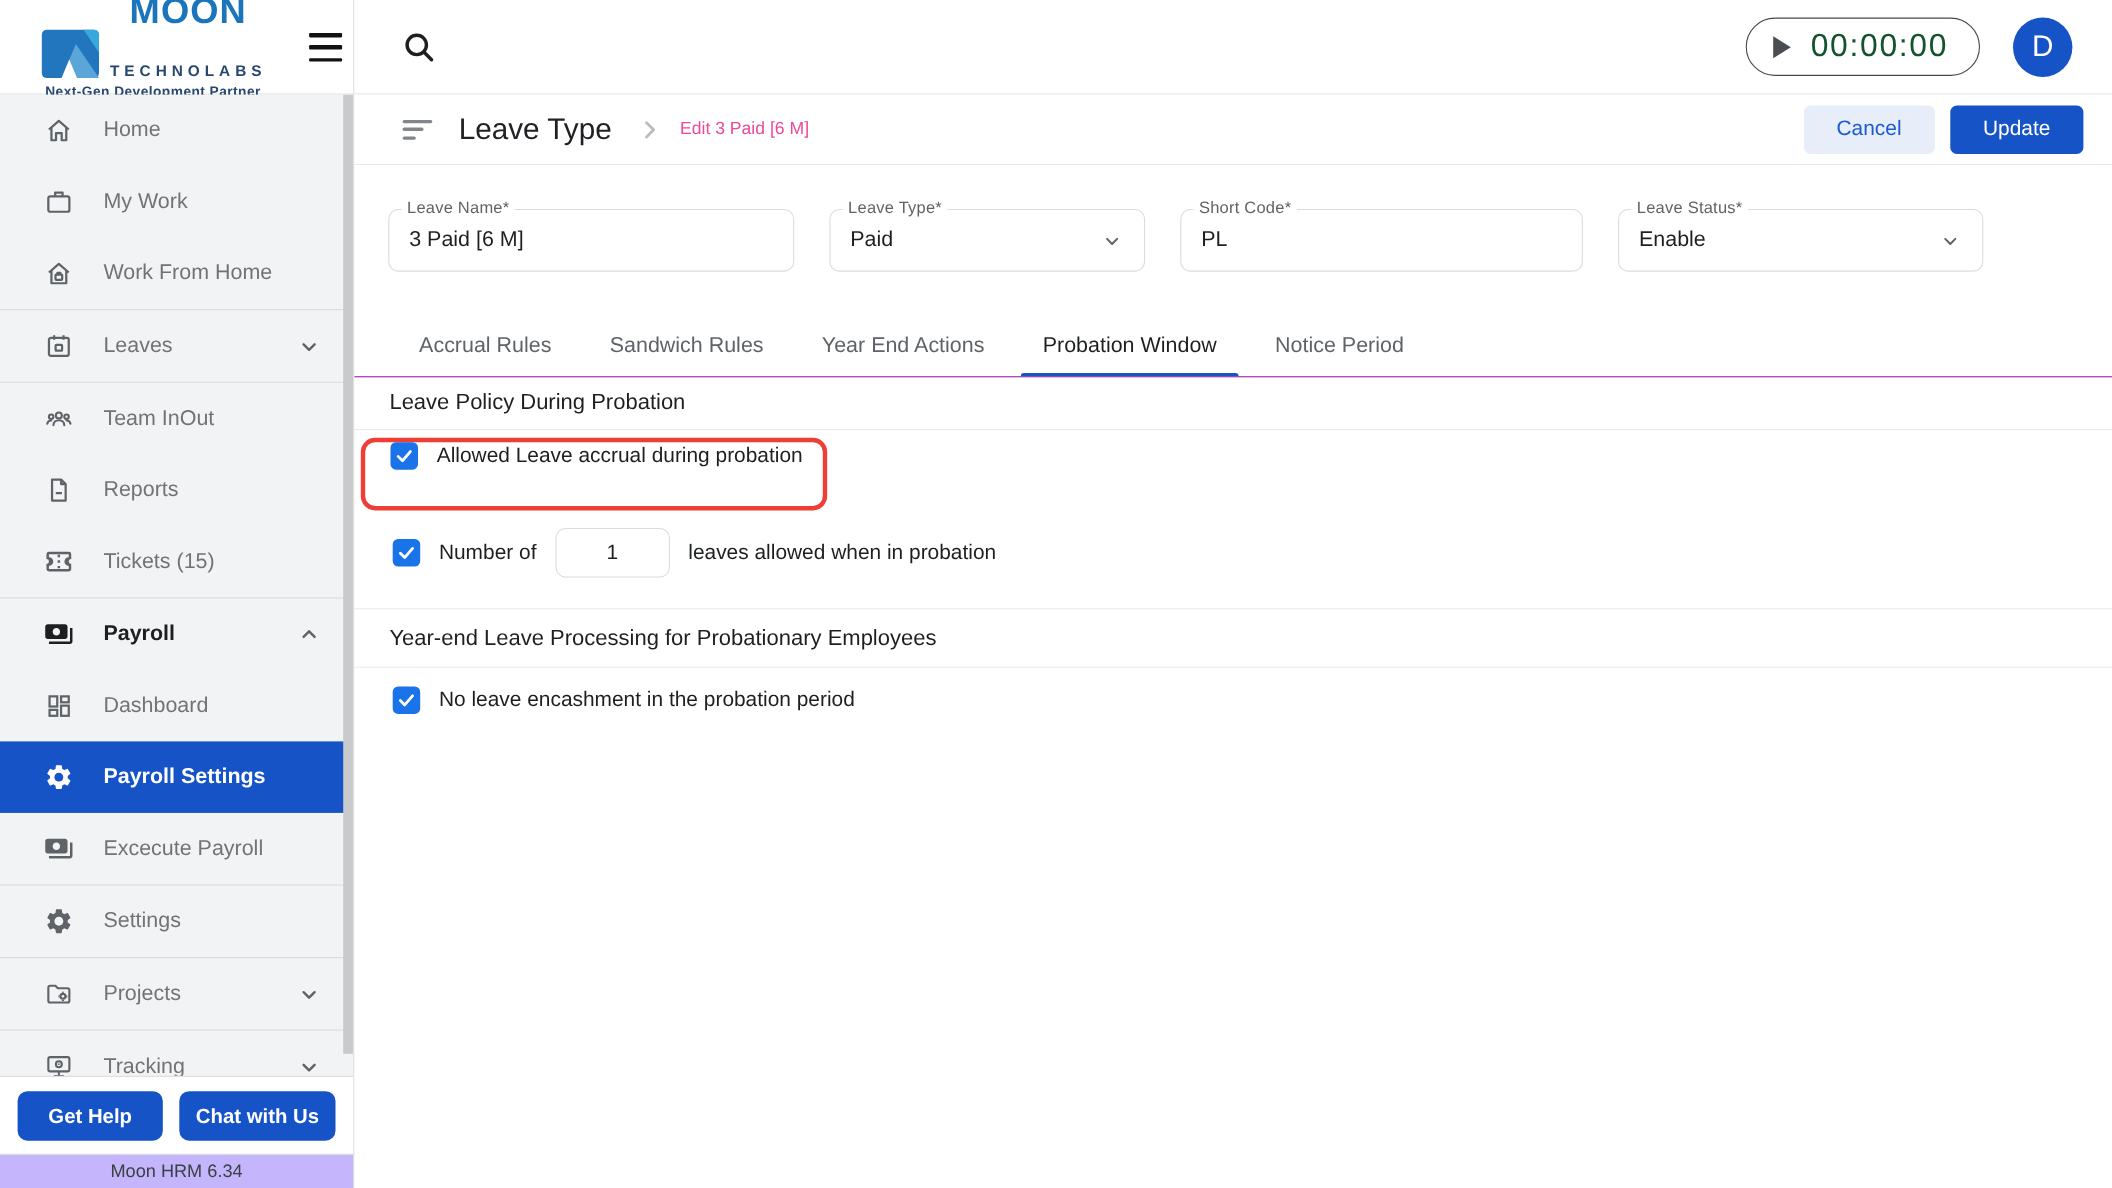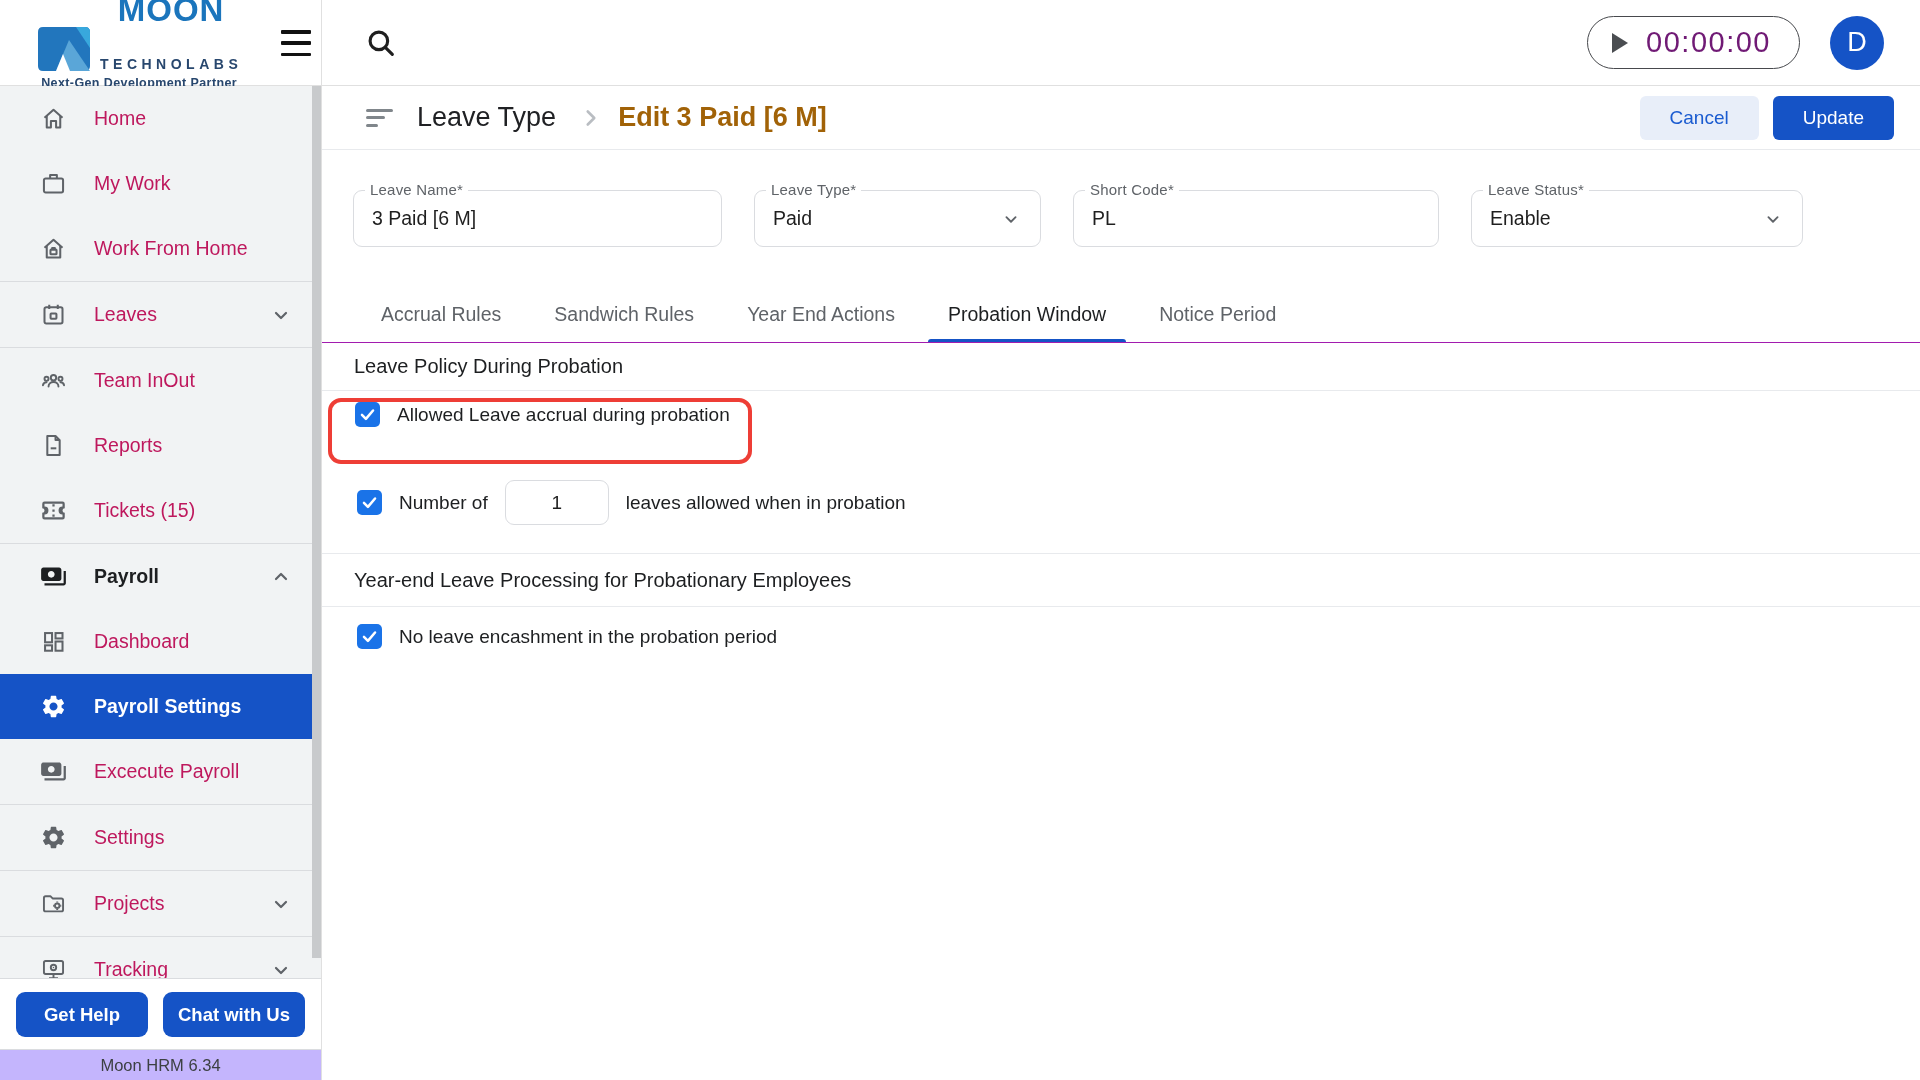--- a/index.html
+++ b/index.html
@@ -20,34 +20,34 @@
   .hamburger { position:absolute; right:10px; top:30px; width:30px; height:26px;
     display:flex; flex-direction:column; justify-content:space-between; cursor:pointer; }
   .hamburger span { display:block; height:3.5px; background:#111; border-radius:1px; }
   .topbar-main { flex:1; display:flex; align-items:center; padding:0 36px 0 42px; }
   .search-btn { width:34px; height:34px; color:#1f1f1f; cursor:pointer; }
   .topbar-right { margin-left:auto; display:flex; align-items:center; gap:30px; }
   .timer-pill { display:flex; align-items:center; gap:18px; border:1.5px solid #47494d;
     border-radius:40px; padding:9px 28px 9px 24px; background:#fff; }
   .play-icon { width:0; height:0; border-left:16px solid #4a4d51;
     border-top:10px solid transparent; border-bottom:10px solid transparent; }
-  .timer-text { font-size:29px; color:#701a75; letter-spacing:1.5px; }
+  .timer-text { font-size:29px; color:#14532d; letter-spacing:1.5px; }
   .avatar { width:54px; height:54px; border-radius:50%; background:#1553c6; color:#fff;
     display:flex; align-items:center; justify-content:center; font-size:27px; }
 
   
   .body-row { display:flex; height:994px; }
 
   
   .sidebar { width:322px; flex:0 0 322px; background:#f1f3f4; border-right:1px solid #e0e0e0;
     display:flex; flex-direction:column; position:relative; }
   .side-scroll { flex:1; overflow:hidden; position:relative; }
   .scroll-thumb { position:absolute; right:0; top:0; width:9px; height:872px; background:#c8cacc; }
   .side-item { height:65px; display:flex; align-items:center; gap:27px;
-    padding:0 28px 0 40px; font-size:19.5px; color:#be185d; cursor:pointer; }
+    padding:0 28px 0 40px; font-size:19.5px; color:#737373; cursor:pointer; }
   .side-item .s-icon { width:27px; height:27px; flex:0 0 27px; color:#5f6368; }
   .side-item .chev { margin-left:auto; width:24px; height:24px; color:#5f6368; }
   .side-item.bold { color:#1d1f21; font-weight:bold; }
   .side-item.bold .s-icon { color:#1d1f21; }
   .side-item.active { background:#1553c6; color:#fff; font-weight:bold; }
   .side-item.active .s-icon { color:#fff; }
   .side-rule { height:1px; background:#dadcdf; }
   .side-help { background:#fff; border-top:1px solid #dadcdf; padding:13px 16px 12px 16px;
     display:flex; gap:15px; }
   .help-btn { background:#1553c6; color:#fff; border:none; border-radius:9px;
@@ -61,21 +61,21 @@
   
   .main { flex:1; display:flex; flex-direction:column; background:#fff; }
   .page-header { height:64px; border-bottom:1px solid #e8eaed; display:flex;
     align-items:center; padding:0 26px 0 44px; }
   .sort-icon { display:flex; flex-direction:column; gap:4.5px; margin-right:24px; }
   .sort-icon span { display:block; height:3px; background:#80868b; border-radius:2px; }
   .sort-icon span:nth-child(1){ width:27px; } .sort-icon span:nth-child(2){ width:19px; }
   .sort-icon span:nth-child(3){ width:12px; }
   .page-title { font-size:27px; font-weight:500; color:#202124; }
   .crumb-sep { width:26px; height:26px; color:#b9bdc2; margin:0 14px 0 22px; }
-  .crumb-leaf { font-size:27px; color:#a16207;font-weight:bold; }
+  .crumb-leaf { font-size:16px; color:#ec4899; }
   .header-actions { margin-left:auto; display:flex; gap:14px; }
   .btn { border:none; border-radius:6px; font-size:19px; padding:11px 30px; cursor:pointer;
     font-family:"Liberation Sans", sans-serif; }
   .btn-cancel { background:#e8eef9; color:#1a5bd0; }
   .btn-update { background:#1553c6; color:#fff; }
 
   
   .form-row { display:flex; gap:32px; padding:40px 24px 0 31px; }
   .field { position:relative; height:57px; border:1px solid #dadce0; border-radius:9px;
     display:flex; align-items:center; padding:0 18px; font-size:19.5px; color:#1f1f1f; background:#fff; }

